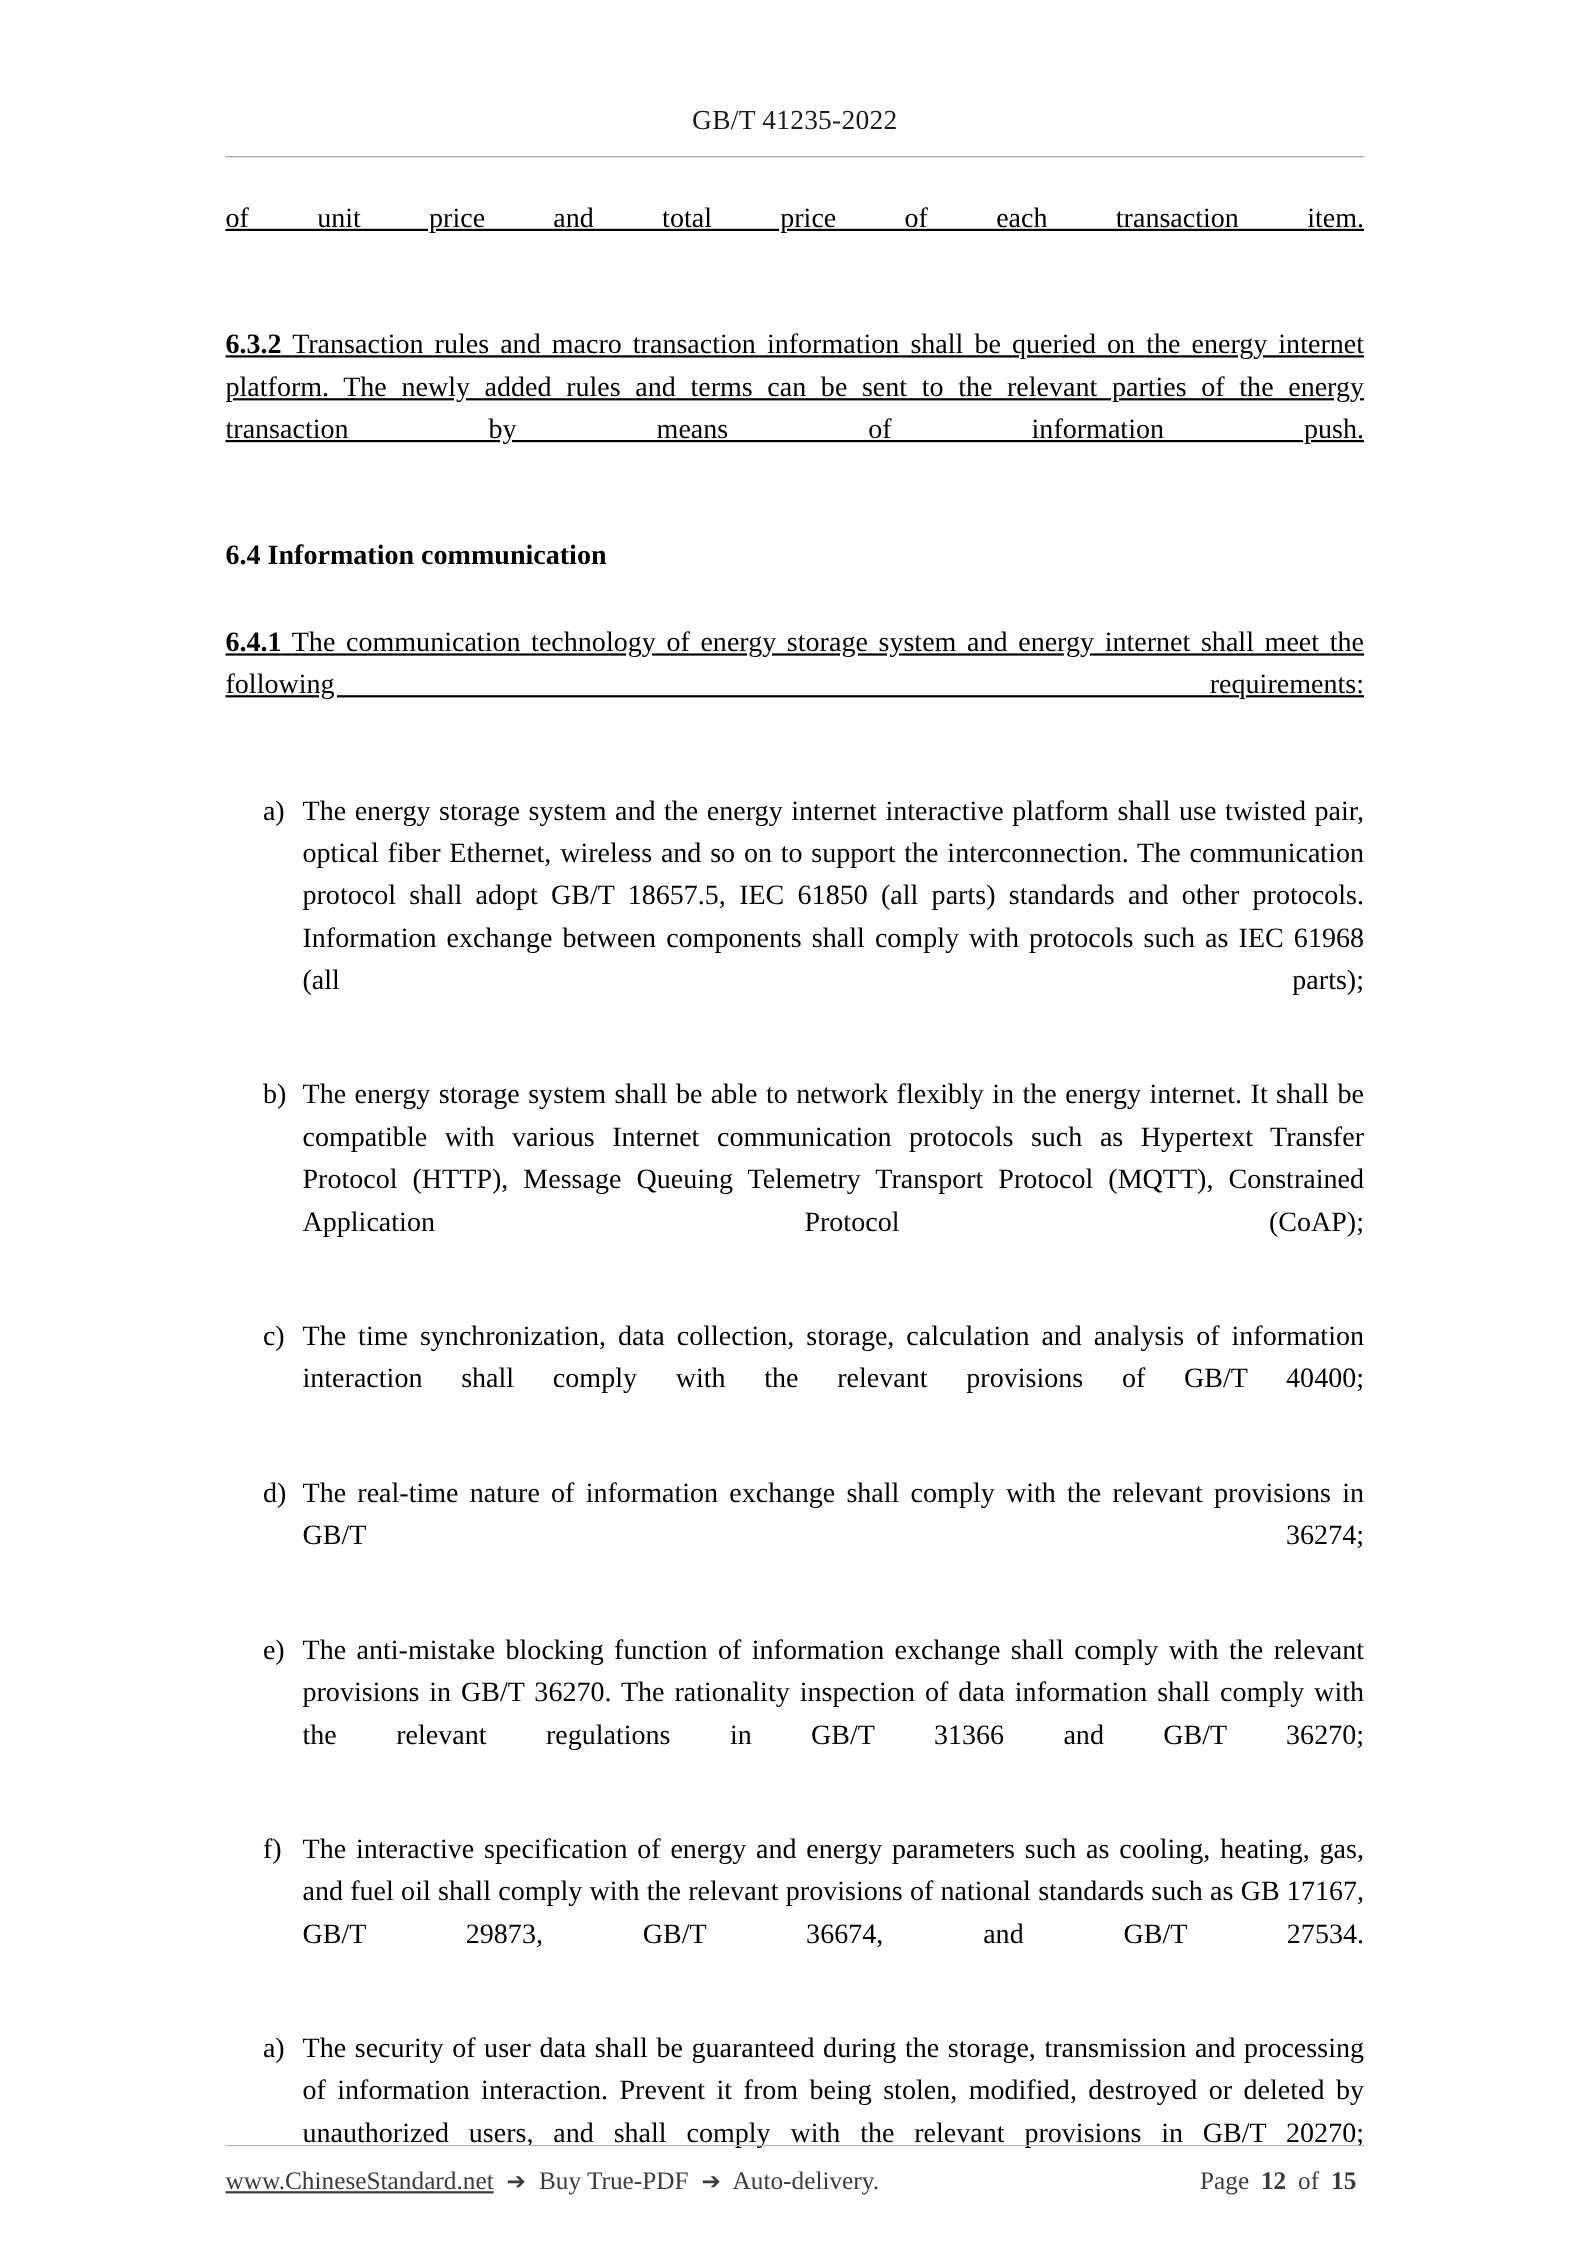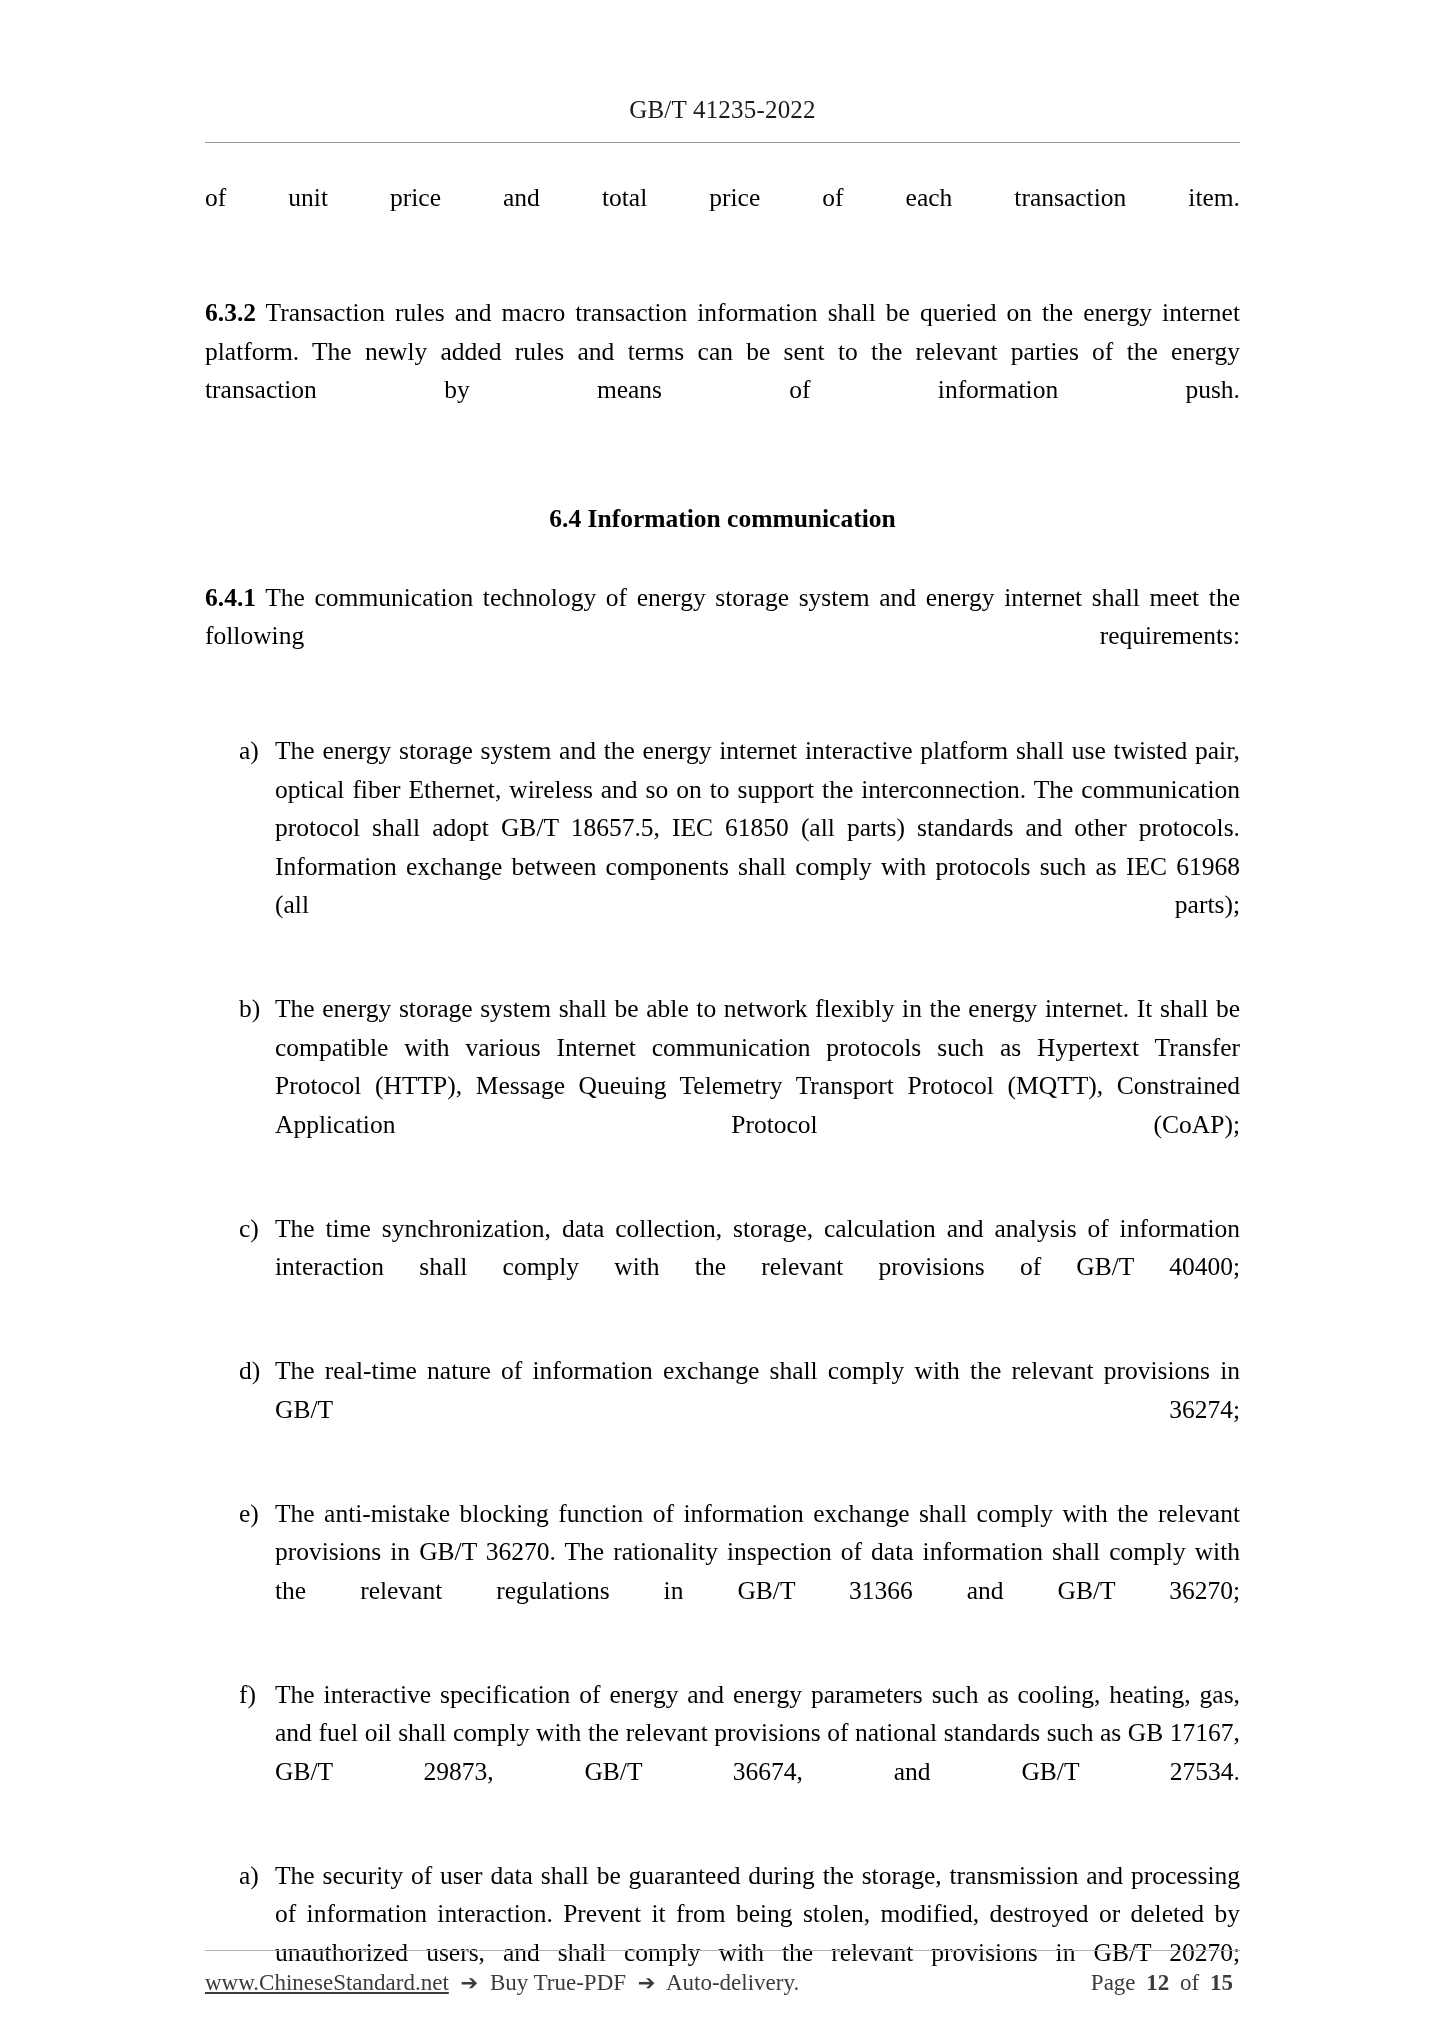--- a/index.html
+++ b/index.html
@@ -60,26 +60,26 @@
     margin-bottom: 26px;
     text-align: justify;
   }
   .para:last-child { margin-bottom: 0; }
 
   .num {
     font-weight: bold;
   }
   .heading {
     font-weight: bold;
-    margin-top: 52px;
+    margin-top: 38px;
     margin-bottom: 40px;
-    text-align: center;
-  }
-
-  .gap-lg { margin-bottom: 38px; }
+    text-align: left;
+  }
+
+  .gap-lg { margin-bottom: 38px; text-decoration: underline; }
 
   
   .list {
     margin: 0;
     padding: 0;
     list-style: none;
   }
   .list-item {
     display: flex;
     margin-bottom: 27px;

